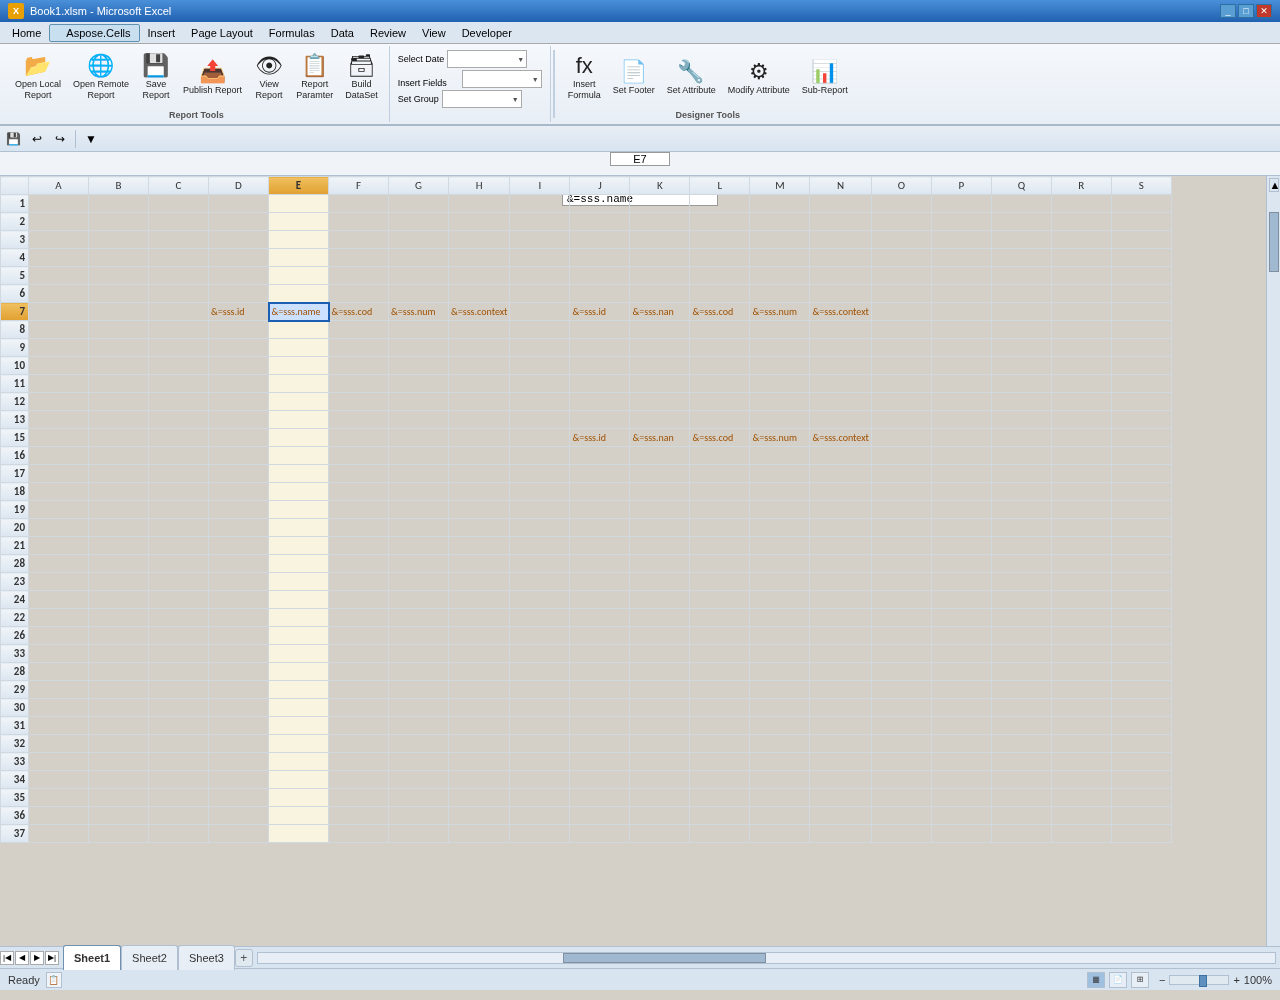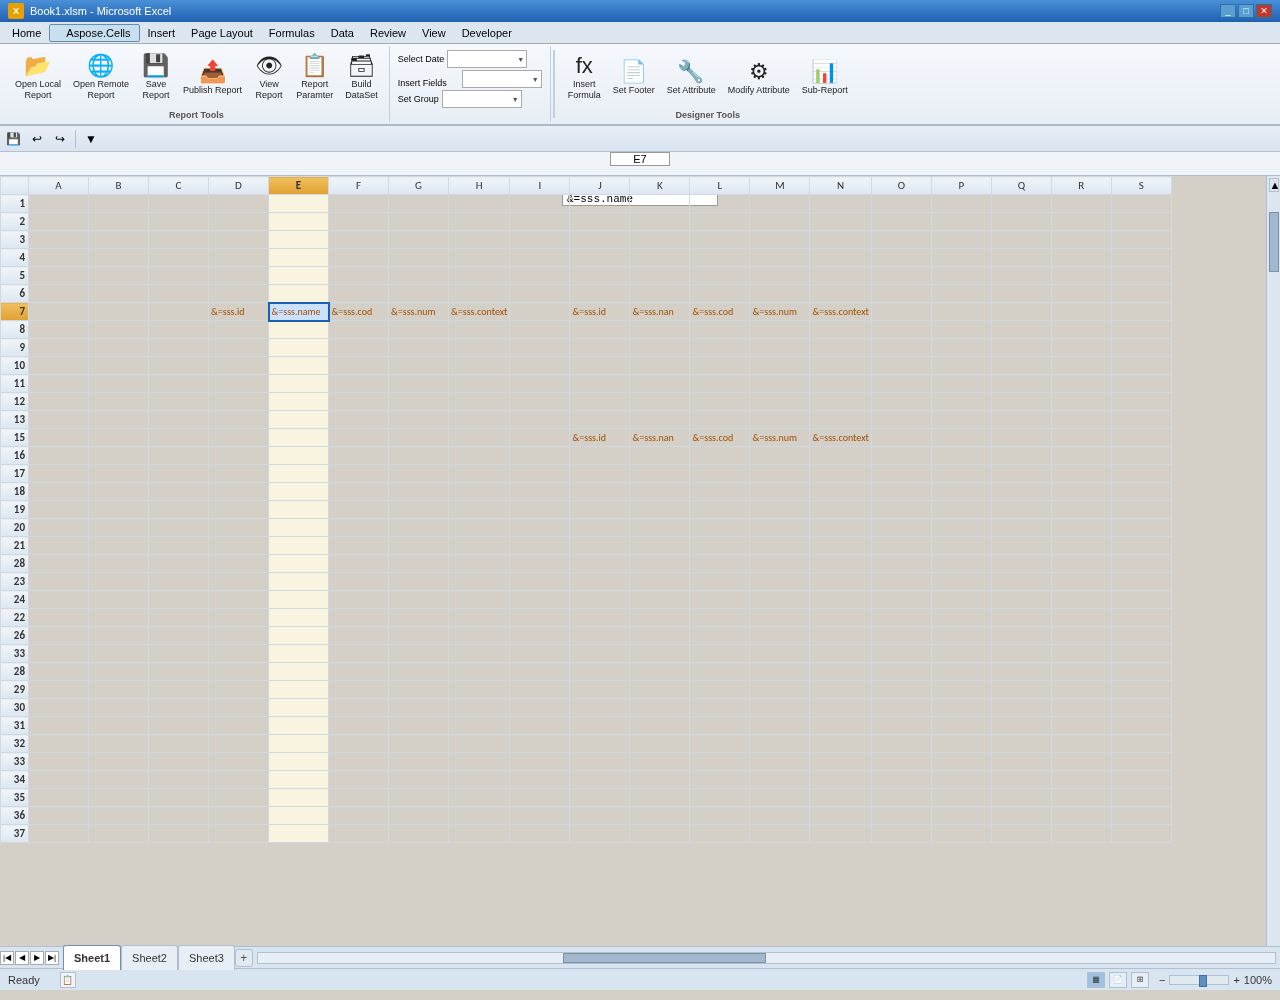--- a/index.html
+++ b/index.html
@@ -291,21 +291,21 @@
       height: 22px;
       background: #d8e4f0;
       border-top: 1px solid #b0c0d0;
       display: flex;
       align-items: center;
       justify-content: space-between;
       padding: 0 8px;
       font-size: 11px;
       color: #333;
     }
-    .status-left { display: flex; align-items: center; gap: 20px; }
+    .status-left { display: flex; align-items: center; gap: 6px; }
     .status-right { display: flex; align-items: center; gap: 4px; }
     .view-btn {
       width: 18px; height: 16px;
       background: #e8eef5;
       border: 1px solid #b0c0d0;
       cursor: pointer;
       display: flex; align-items: center; justify-content: center;
       font-size: 8px;
     }
     .view-btn.active { background: #a0c0e0; }

